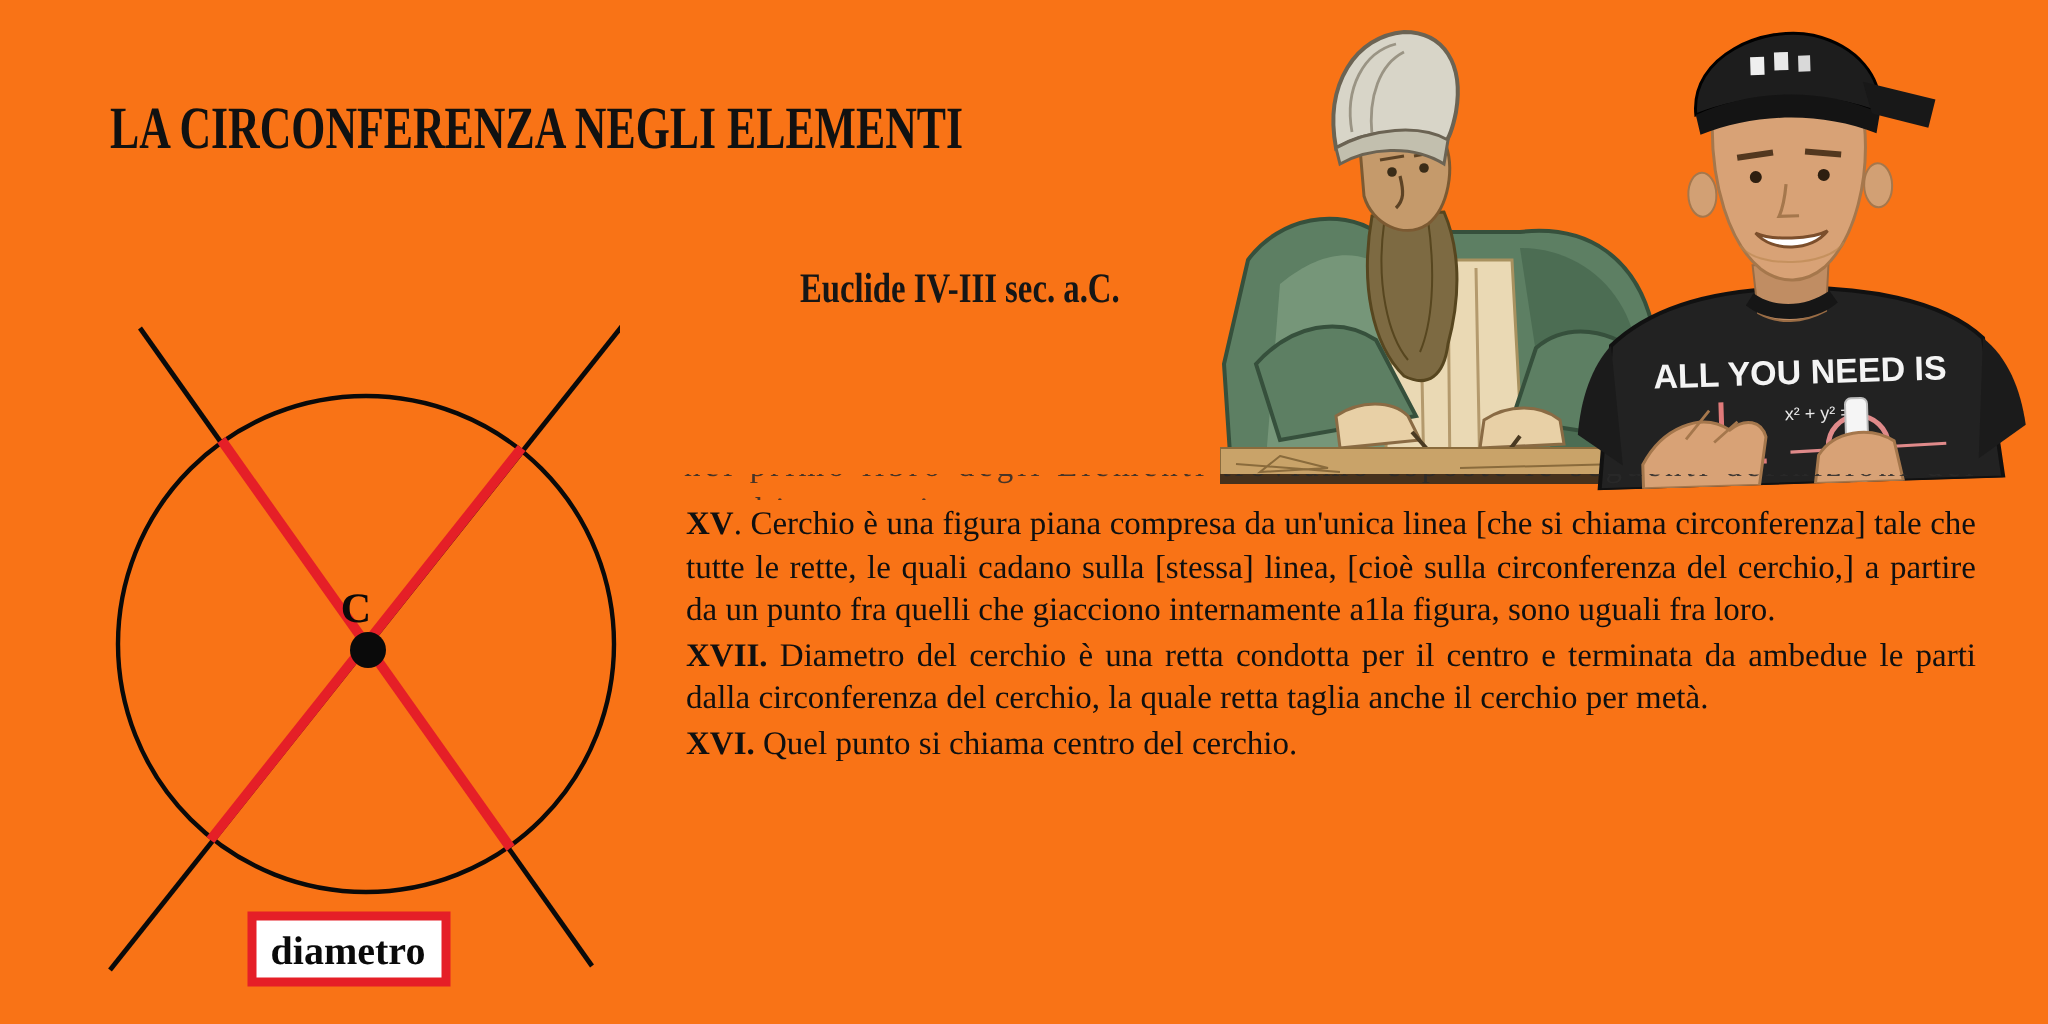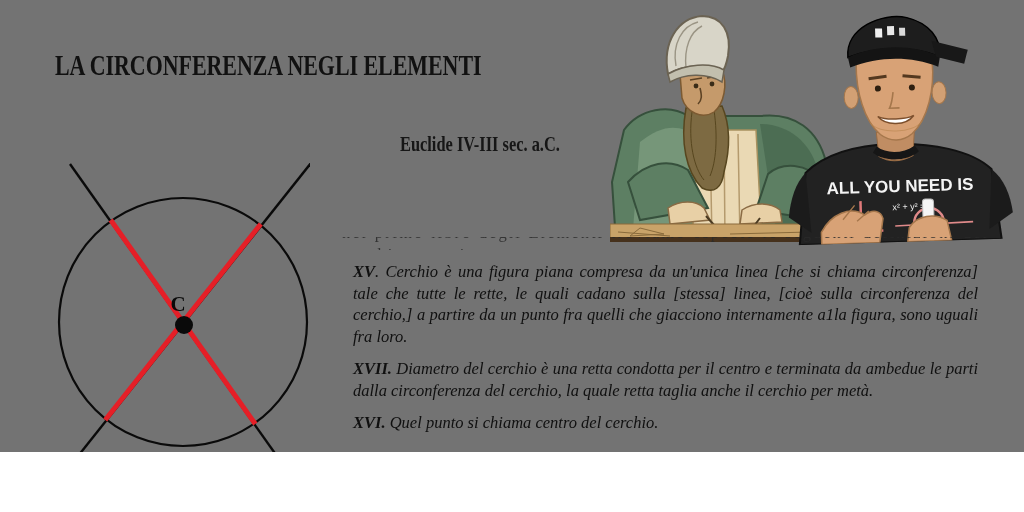--- a/index.html
+++ b/index.html
@@ -1,31 +1,31 @@
 <!DOCTYPE html>
 <html><head>
 <meta charset="utf-8">
 <style>
   html,body{margin:0;padding:0;background:#fff;}
-  .stage{position:relative;width:1024px;height:452px;background:#737373;overflow:hidden;
+  .stage{position:relative;width:1024px;height:512px;background:#f97316;overflow:hidden;
          font-family:"Liberation Serif","DejaVu Serif",serif;color:#0d0d0d;}
 
   .title{position:absolute;left:55px;top:48px;font-size:30px;font-weight:bold;white-space:nowrap;
          transform:scaleX(0.73);transform-origin:left top;color:#111;}
 
   .caption{position:absolute;left:400px;top:132px;font-size:21px;font-weight:bold;white-space:nowrap;
            transform:scaleX(0.78);transform-origin:left top;color:#161616;}
   .euclid-wrap{position:absolute;left:610px;top:12px;width:224px;height:230px;}
   .presenter-wrap{position:absolute;left:774px;top:4px;width:244px;height:238px;transform:rotate(-1.8deg);}
 
   .textblock{position:absolute;left:342px;top:237px;width:647px;text-align:justify;
              font-size:16.5px;line-height:21.5px;color:#101010;}
   .obscured{height:13px;overflow:hidden;position:relative;opacity:.85;}
   .obscured span{display:block;margin-top:-15px;font-size:16.5px;color:#2a2a2a;letter-spacing:2px;}
-  .textblock p{margin:11px;padding:0;font-style:italic;}
+  .textblock p{margin:1px;padding:0;}
   .deflabel{font-weight:bold;}
 
   .diagram{position:absolute;left:40px;top:148px;width:270px;height:354px;}
 
   svg text{user-select:none;}
 </style>
 </head>
 <body>
 
 <div class="stage">

